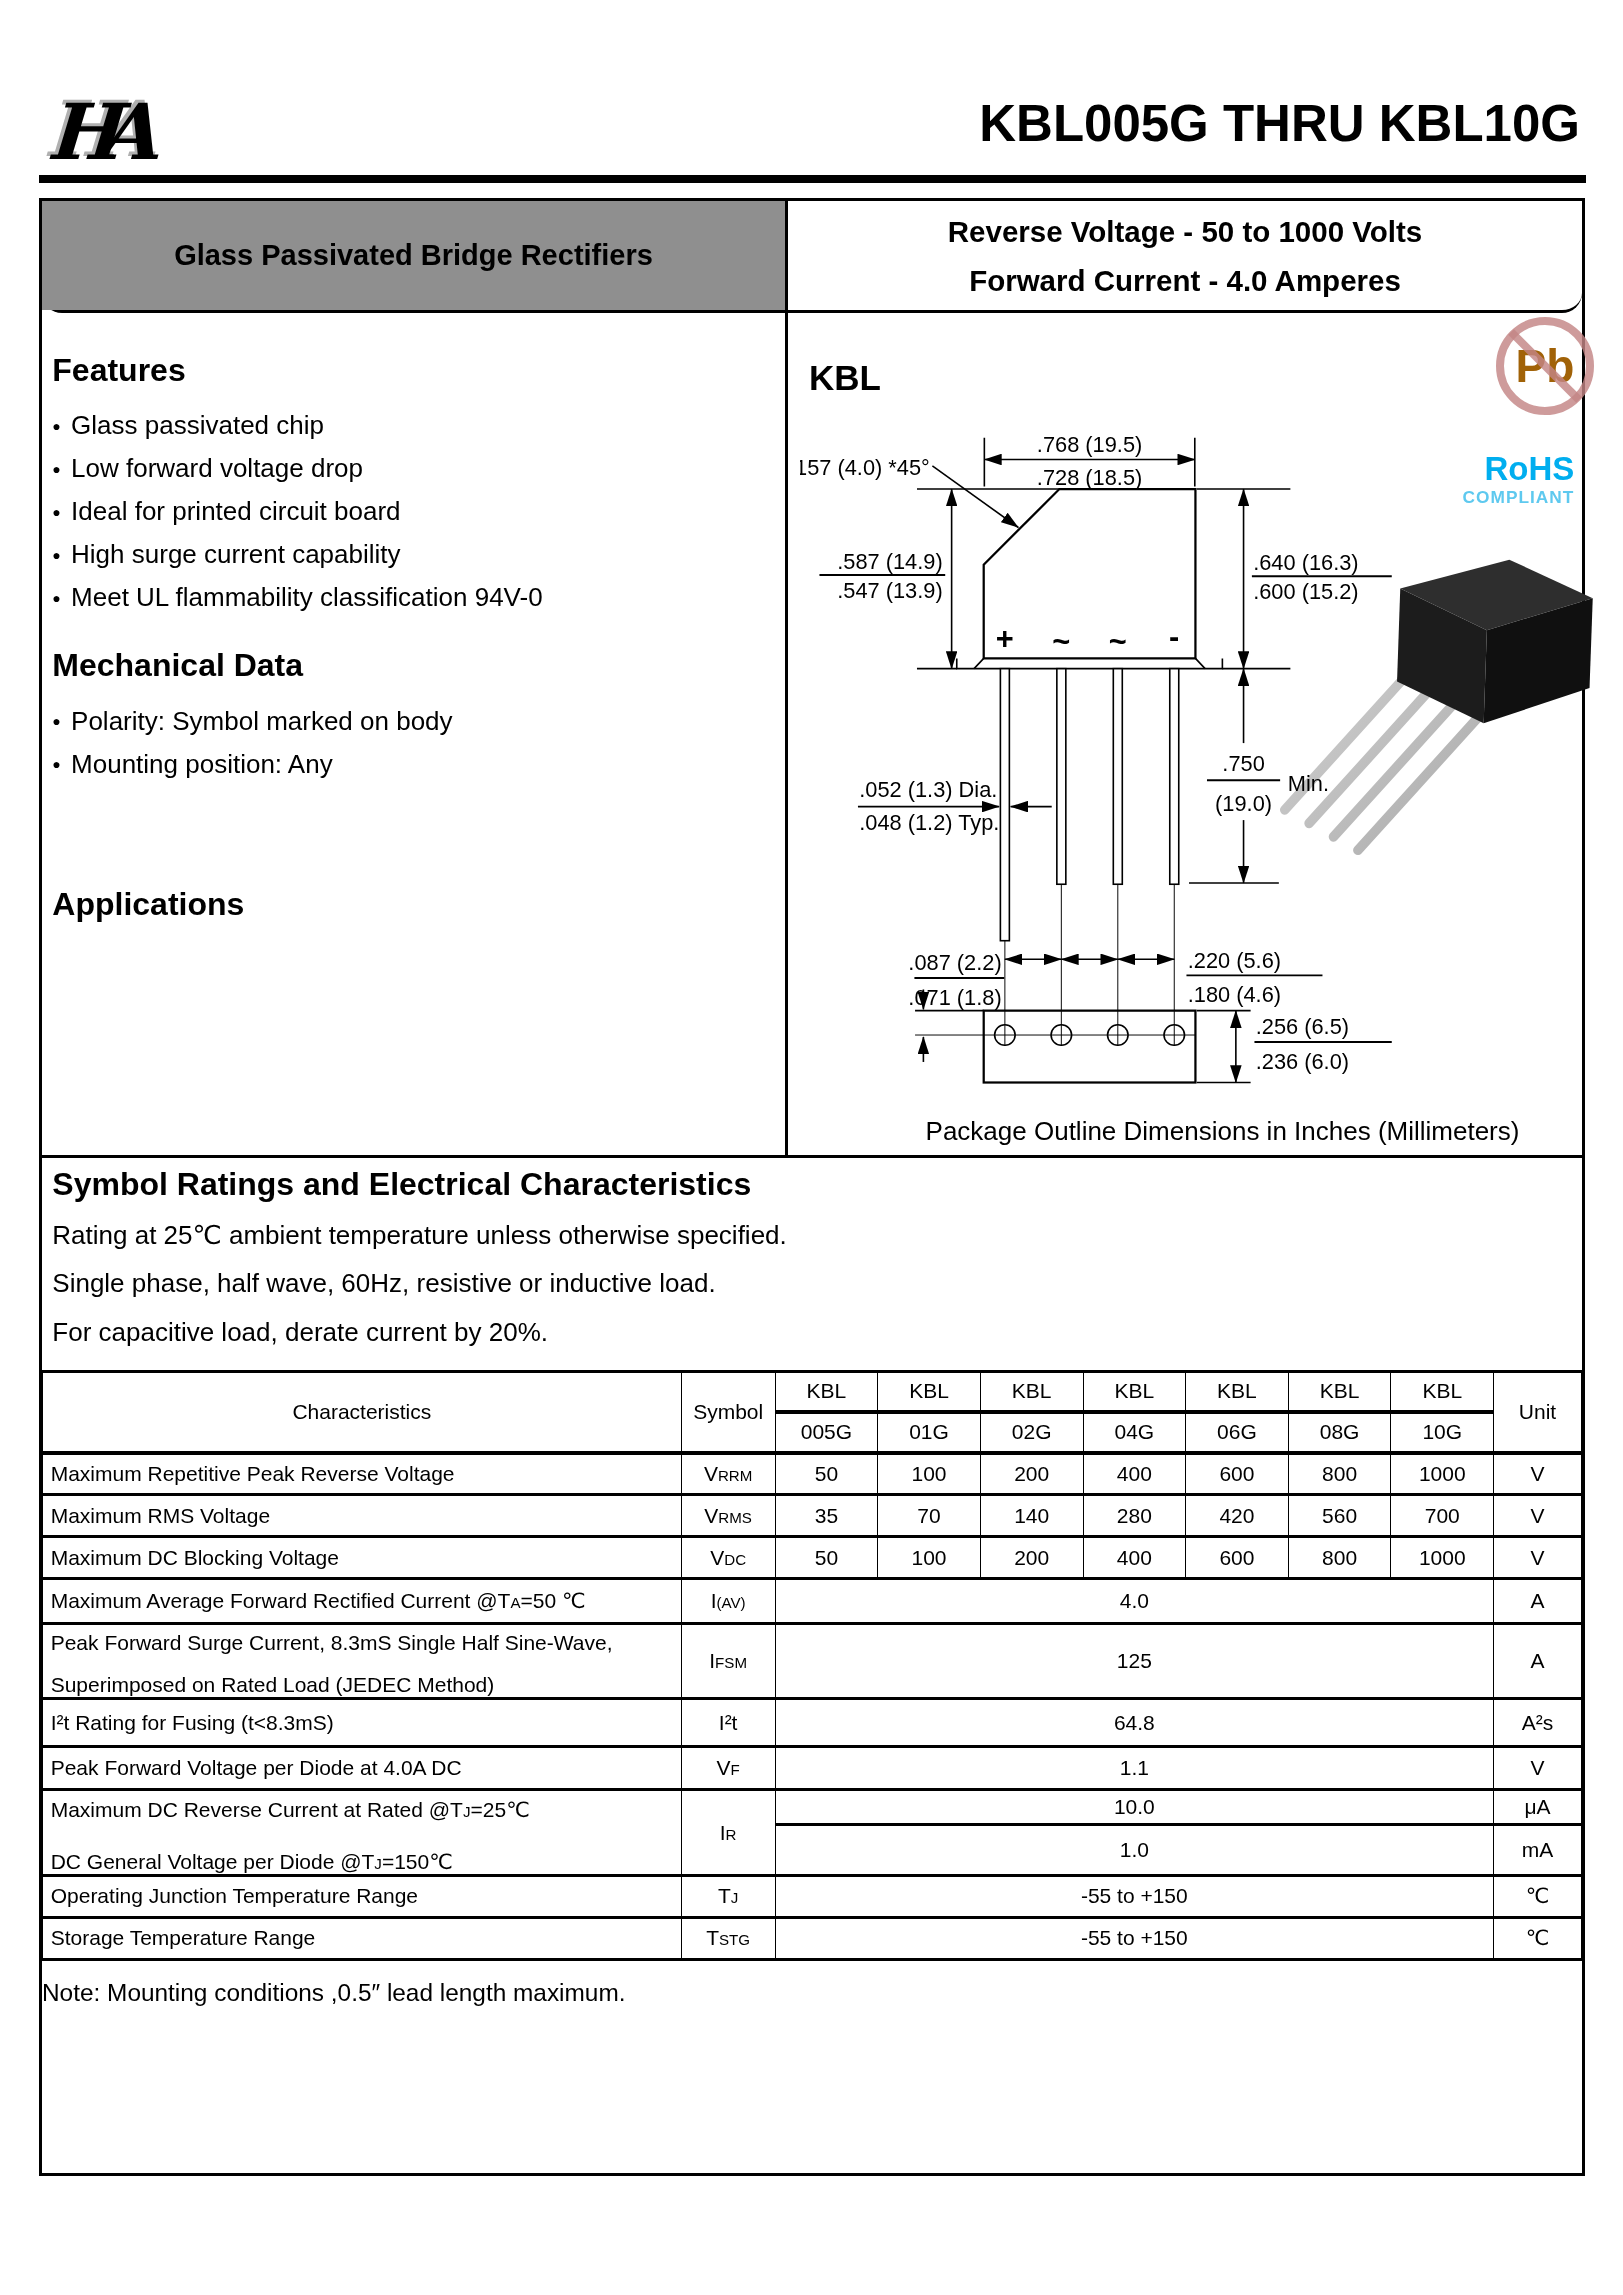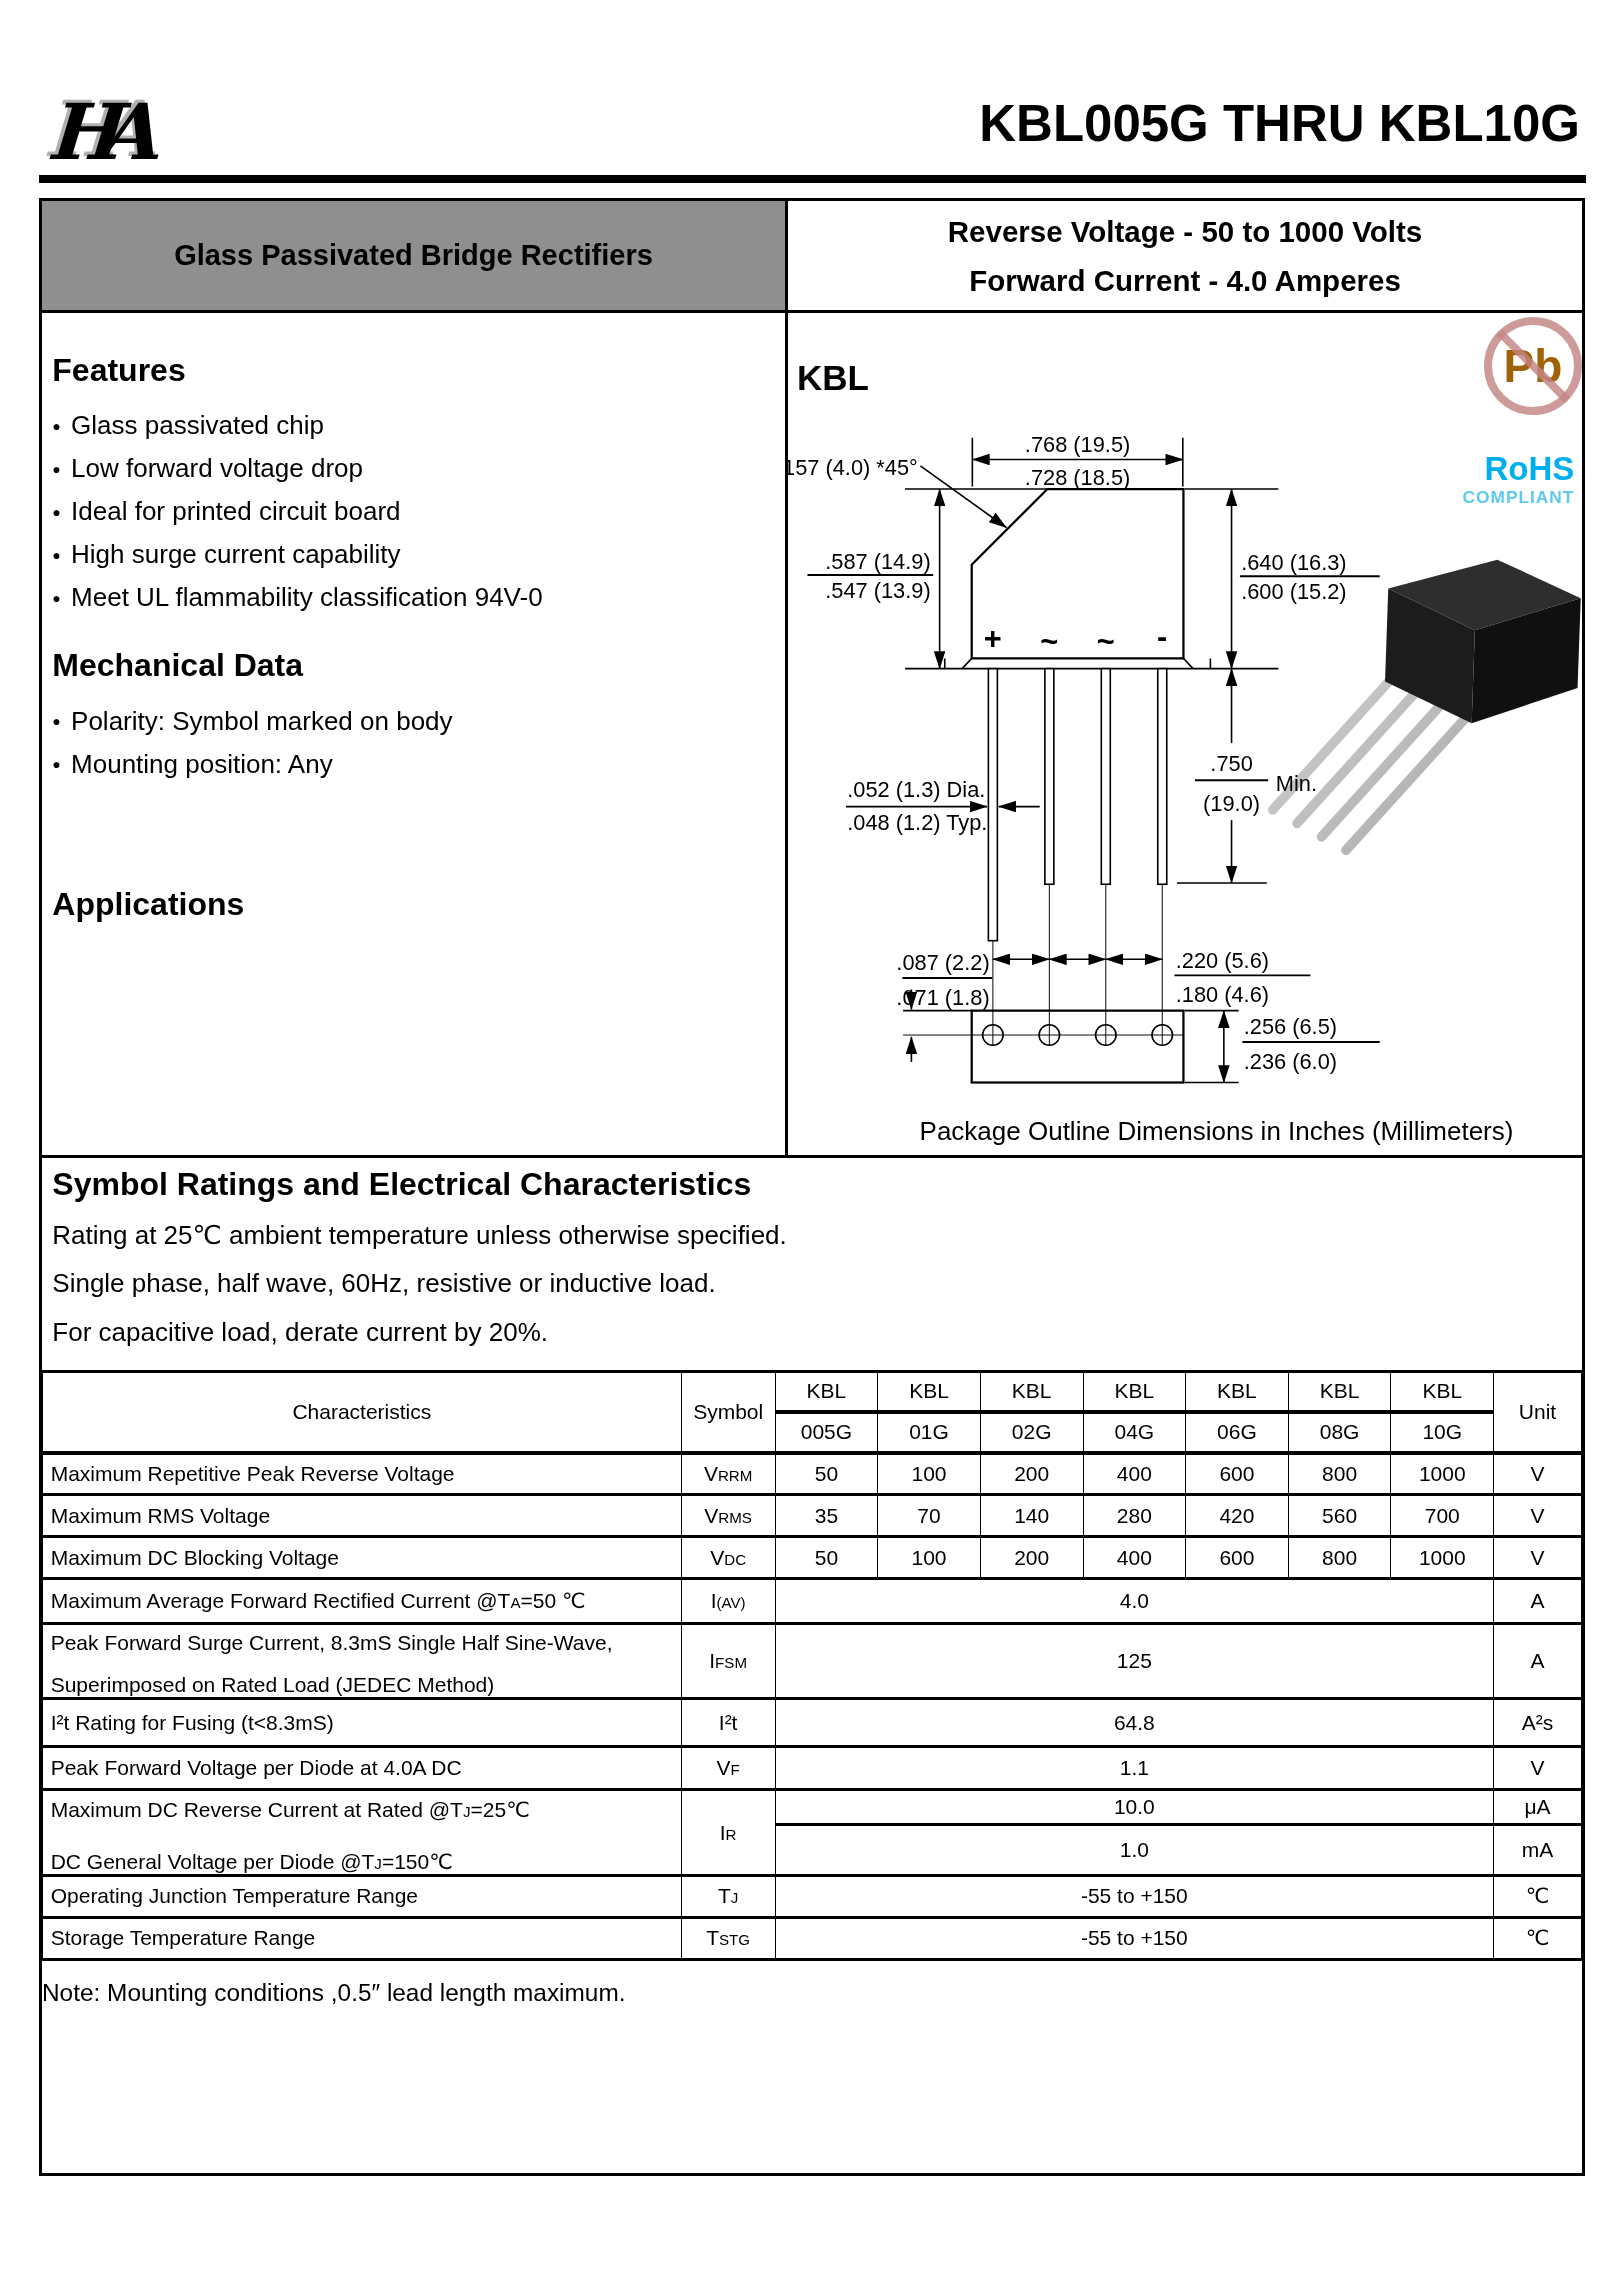--- a/index.html
+++ b/index.html
@@ -6,26 +6,26 @@
   .page{position:relative;width:1624px;height:2295px;background:#fff;overflow:hidden;
         font-family:"Liberation Sans","DejaVu Sans",sans-serif;color:#000;}
   
   .logo{position:absolute;left:54px;top:87px;font-family:"DejaVu Serif","Liberation Serif",serif;
         font-style:italic;font-weight:bold;font-size:77px;letter-spacing:-22px;
         transform:skewX(-6deg);text-shadow:-3.2px -3.2px 0 #b0b0b0;padding-right:26px;}
   .title{position:absolute;right:44px;top:94px;font-size:51px;font-weight:bold;}
   .top-rule{position:absolute;left:39px;top:175px;width:1547px;height:8.3px;background:#000;}
   
   .frame{position:absolute;left:39px;top:198px;width:1540px;border:3.2px solid #000;}
-  .banner-row{display:flex;height:109px;border-bottom:3.9px solid #000;}
+  .banner-row{display:flex;height:109px;border-bottom:3.9px solid #000;border-radius:20px;}
   .banner-left{width:746px;background:#8f8f8f;border-right:3.2px solid #000;box-sizing:border-box;
         display:flex;align-items:center;justify-content:center;font-weight:bold;font-size:29px;}
   .banner-right{flex:1;display:flex;flex-direction:column;align-items:center;justify-content:center;
         font-weight:bold;font-size:29.5px;line-height:49px;}
-  .body-row{display:flex;height:842px;border-bottom:3.2px solid #000;}
+  .body-row{display:flex;height:842px;border-bottom:3.2px solid #000;gap:12px;}
   .left-col{width:746px;border-right:3.2px solid #000;box-sizing:border-box;}
   .right-col{flex:1;position:relative;}
   
   .sec-h{font-size:32px;font-weight:bold;margin:0;padding-left:10.3px;}
   #features-h{padding-top:39px;}
   .blist{margin-top:15.4px;}
   .bl{font-size:26px;padding-left:10.3px;height:43px;display:flex;align-items:center;}
   .bl::before{content:"●";font-size:14px;margin-right:10.3px;flex:0 0 auto;}
   .bl.cont::before{content:"";width:15.4px;}
   #mech-h{margin-top:28px;}

